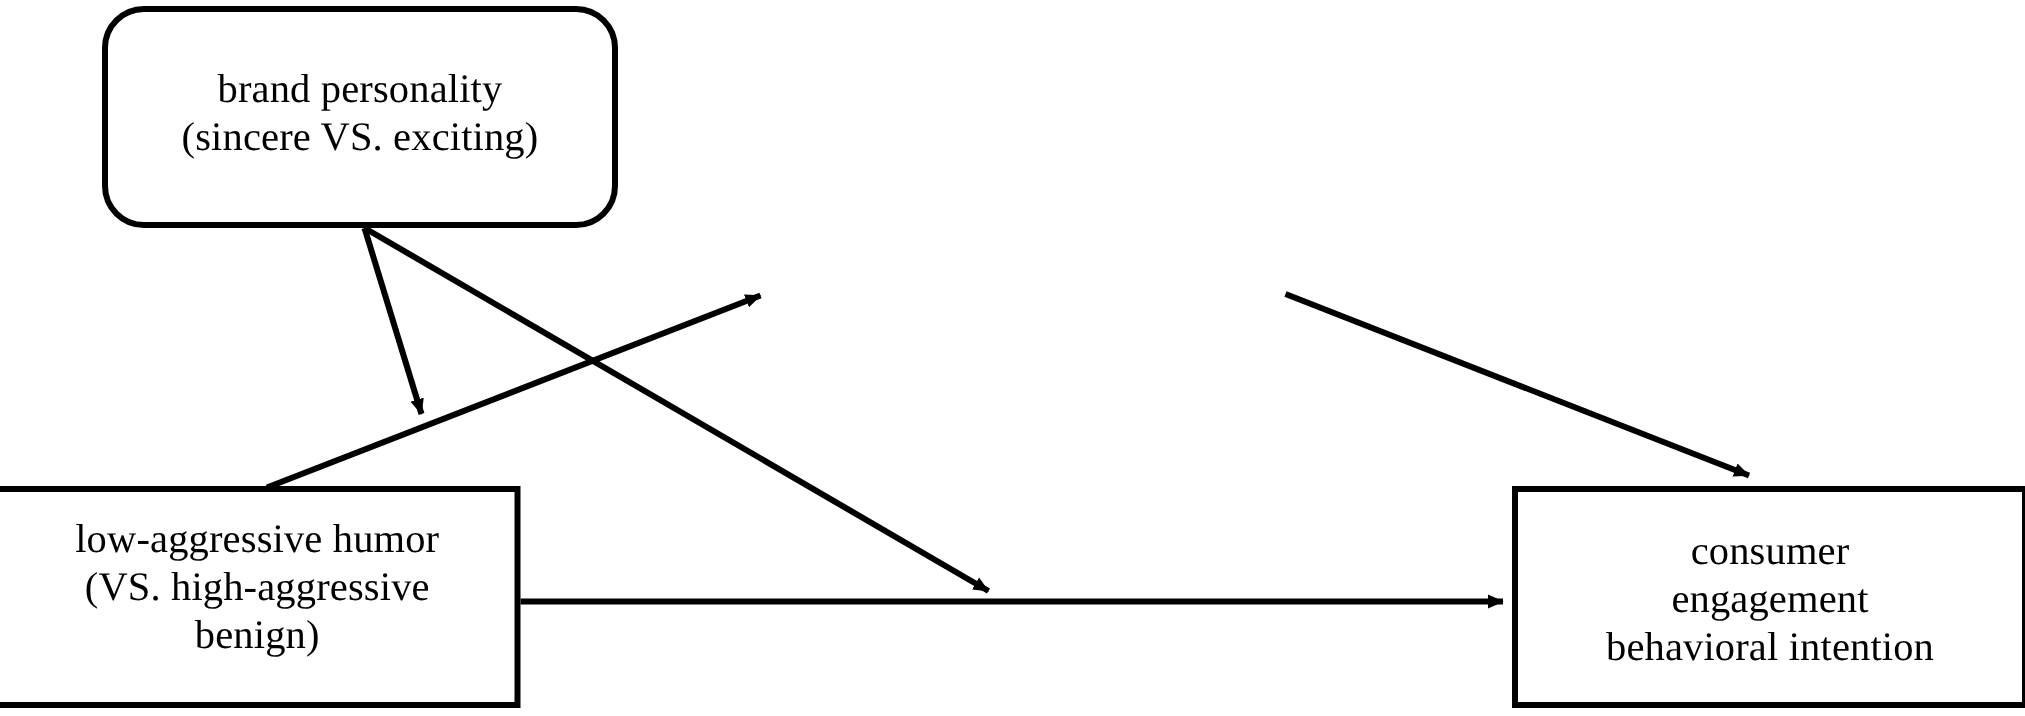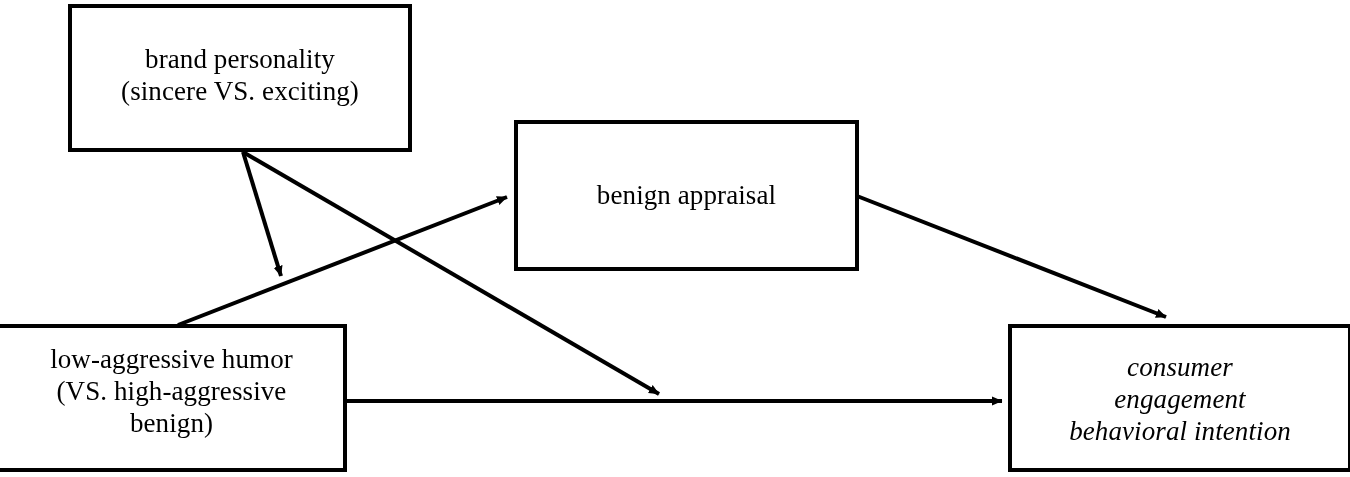--- a/index.html
+++ b/index.html
@@ -35,28 +35,28 @@
   }
   .node-label {
     font-size: 27px;
     line-height: 1.18;
     color: #000000;
     white-space: pre-line;
     letter-spacing: 0.1px;
     padding: 0 6px;
   }
   
-  #box-brand-personality { left: 68px;   top: 4px;   width: 344px; height: 148px; }
+  #box-brand-personality { left: 68px;   top: 4px;   width: 344px; height: 148px; border-radius: 28px; }
   #box-benign-appraisal  { left: 514px;  top: 120px; width: 345px; height: 151px; }
   #box-low-aggressive    { left: -4px;   top: 324px; width: 351px; height: 148px; }
   #box-consumer-engagement { left: 1008px; top: 324px; width: 344px; height: 148px; }
 
   #box-brand-personality .node-label { transform: translateY(-2px); }
   #box-low-aggressive .node-label { transform: translateY(-6px); }
-  #box-consumer-engagement .node-label { transform: translateY(2px); font-style: italic; }
+  #box-consumer-engagement .node-label { transform: translateY(2px); }
 </style>
 </head>
 <body>
 
 <div id="canvas">
 
   <svg id="diagram-svg" viewBox="0 0 1350 477" xmlns="http://www.w3.org/2000/svg">
     <defs>
       <marker id="arrow-head" markerWidth="11" markerHeight="11" refX="10" refY="5" orient="auto" markerUnits="userSpaceOnUse">
         <path d="M0,0.4 L10.5,5 L0,9.6 z" fill="#000000"></path>
@@ -82,23 +82,20 @@
     <g>
       <line x1="243" y1="152" x2="659" y2="394" stroke="#000000" stroke-width="4" marker-end="url(#arrow-head)"></line>
     </g>
   </svg>
 
   <div class="node-box" id="box-brand-personality">
     <span class="node-label">brand personality
 (sincere VS. exciting)</span>
   </div>
 
-  <div class="node-box" id="box-benign-appraisal">
-    <span class="node-label">benign appraisal</span>
-  </div>
 
   <div class="node-box" id="box-low-aggressive">
     <span class="node-label">low-aggressive humor
 (VS. high-aggressive
 benign)</span>
   </div>
 
   <div class="node-box" id="box-consumer-engagement">
     <span class="node-label">consumer
 engagement

